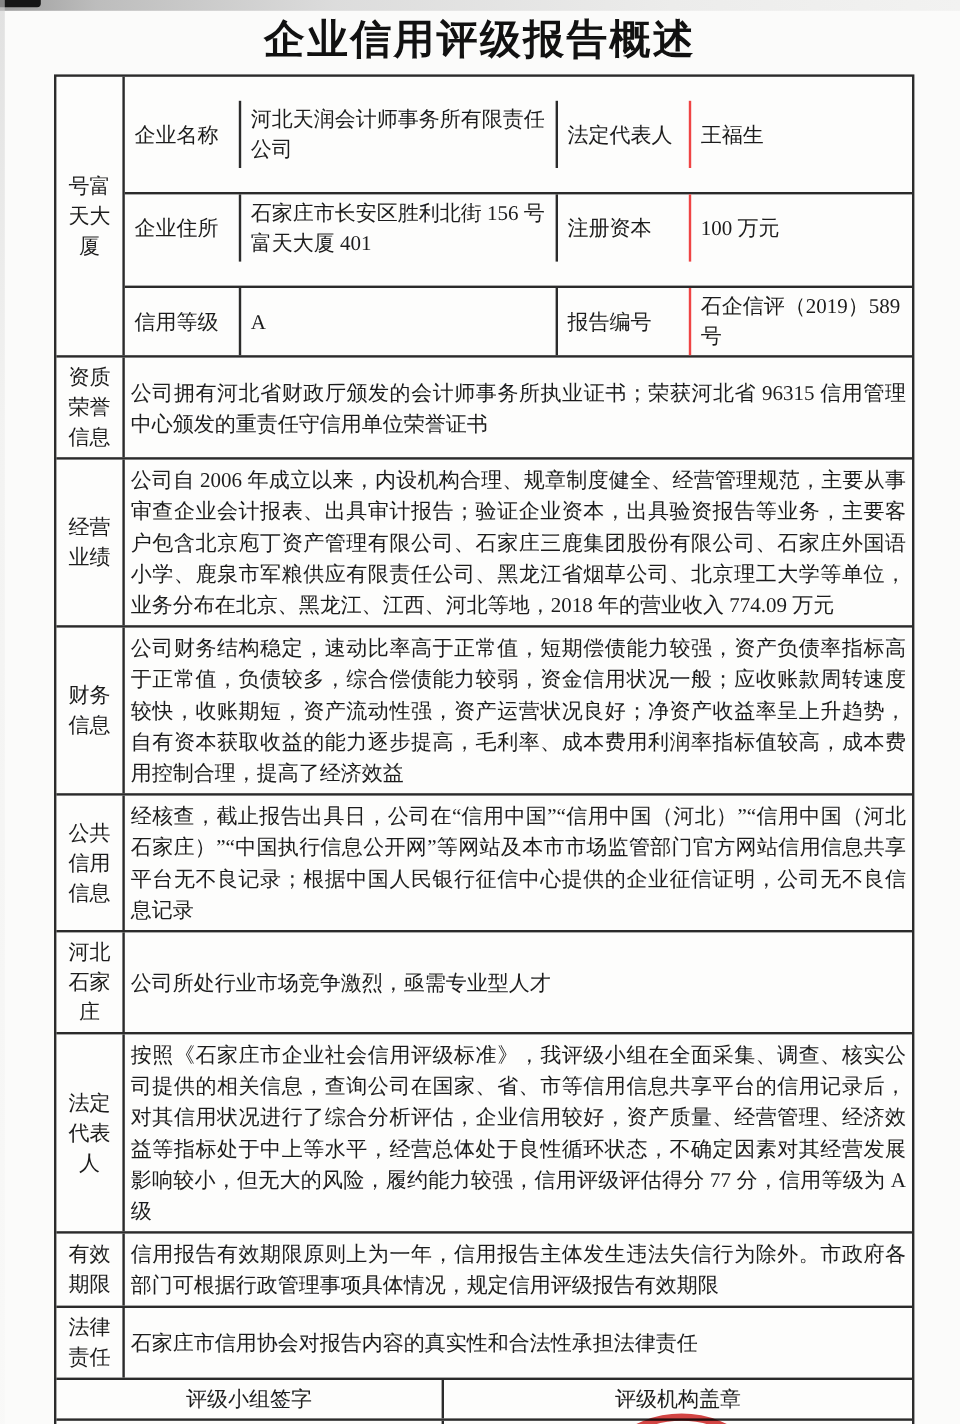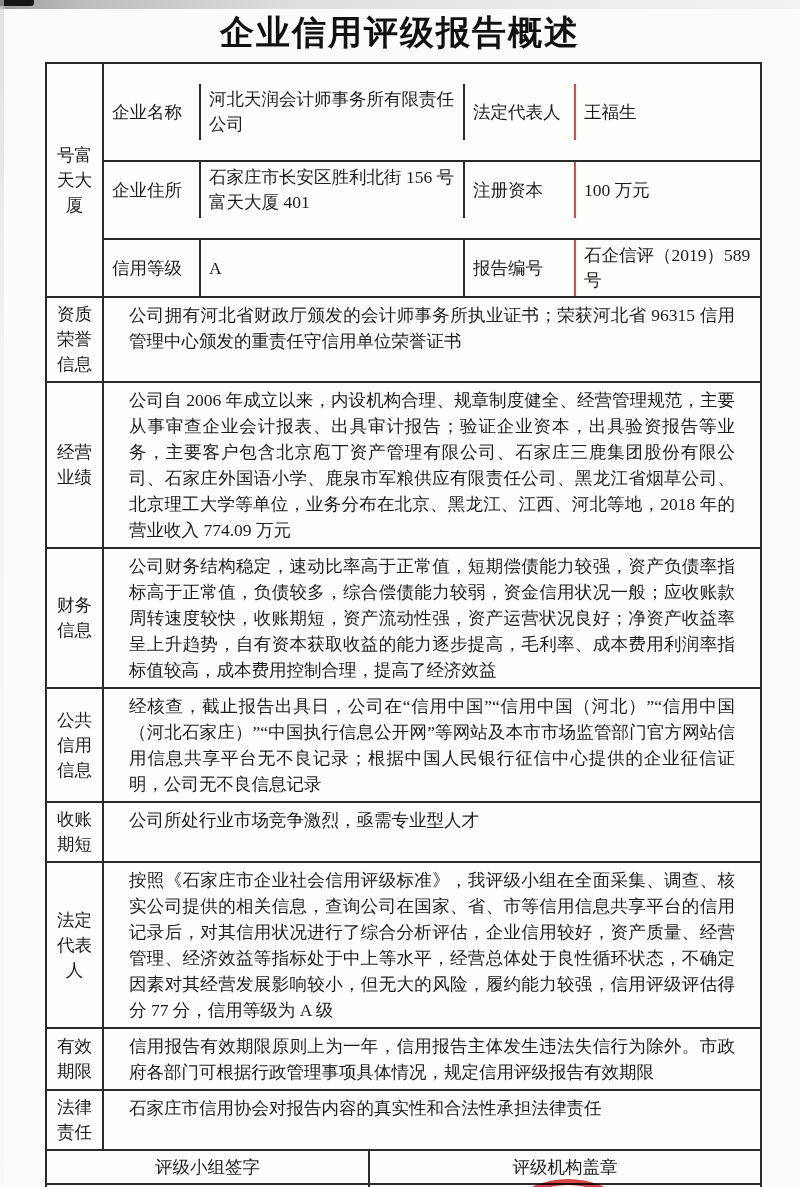--- a/index.html
+++ b/index.html
@@ -29,21 +29,21 @@
   }
   .row{display:flex;border-top:2px solid #2b2b2b;}
   .row:first-child{border-top:none;}
 
   .sec-lab{
     width:55px;min-width:55px;border-right:2px solid #2b2b2b;
     display:flex;align-items:center;justify-content:center;text-align:center;padding:4px 0;
   }
   .sec-lab span{display:inline-block;width:37px;line-height:25px;}
 
-  .content{flex:1;display:flex;padding:4px 25px;}
+  .content{flex:1;display:flex;align-items:center;padding:4px 5px;}
   .content p{margin:0;line-height:26px;text-align:justify;}
 
   
   .basic-col{flex:1;display:flex;flex-direction:column;}
   .basic-row{display:flex;border-top:2px solid #2b2b2b;margin-top:20px;}
   .basic-row:first-child{border-top:none;}
   .b-lab{width:87px;min-width:87px;border-right:2px solid #2b2b2b;display:flex;align-items:center;padding-left:8px;}
   .b-val{width:246px;min-width:246px;border-right:2px solid #2b2b2b;display:flex;align-items:center;padding:3px 8px;line-height:25px;}
   .b-lab2{width:101px;min-width:101px;border-right:2px solid #ef4444;display:flex;align-items:center;padding-left:8px;}
   .b-val2{flex:1;display:flex;align-items:center;padding:3px 8px;line-height:25px;}
@@ -125,21 +125,21 @@
   <div class="row" style="min-height:106px;">
     <div class="sec-lab">
         <span>公共信用信息</span>
       </div>
     <div class="content">
         <p>经核查，截止报告出具日，公司在“信用中国”“信用中国（河北）”“信用中国（河北石家庄）”“中国执行信息公开网”等网站及本市市场监管部门官方网站信用信息共享平台无不良记录；根据中国人民银行征信中心提供的企业征信证明，公司无不良信息记录</p>
       </div>
   </div>
   <div class="row" style="min-height:45px;">
     <div class="sec-lab">
-        <span>收账期短</span>
+        <span>河北石家庄</span>
       </div>
     <div class="content">
         <p>公司所处行业市场竞争激烈，亟需专业型人才</p>
       </div>
   </div>
   <div class="row" style="min-height:131px;">
     <div class="sec-lab">
         <span>法定代表人</span>
       </div>
     <div class="content">

